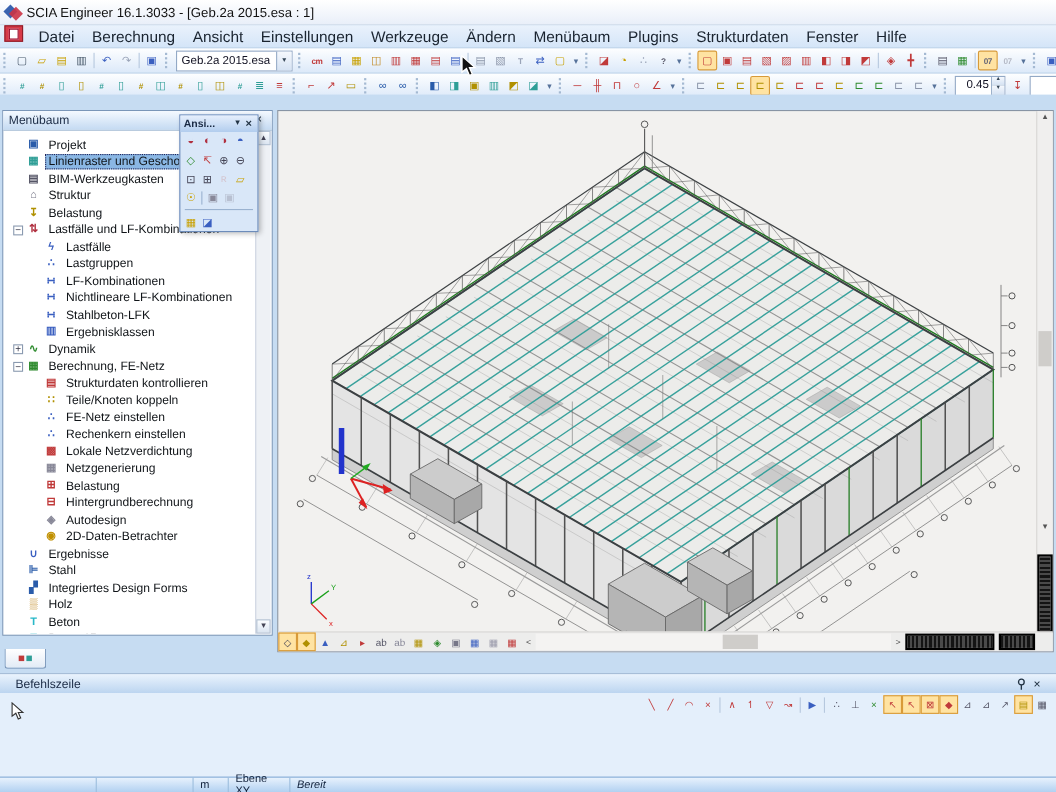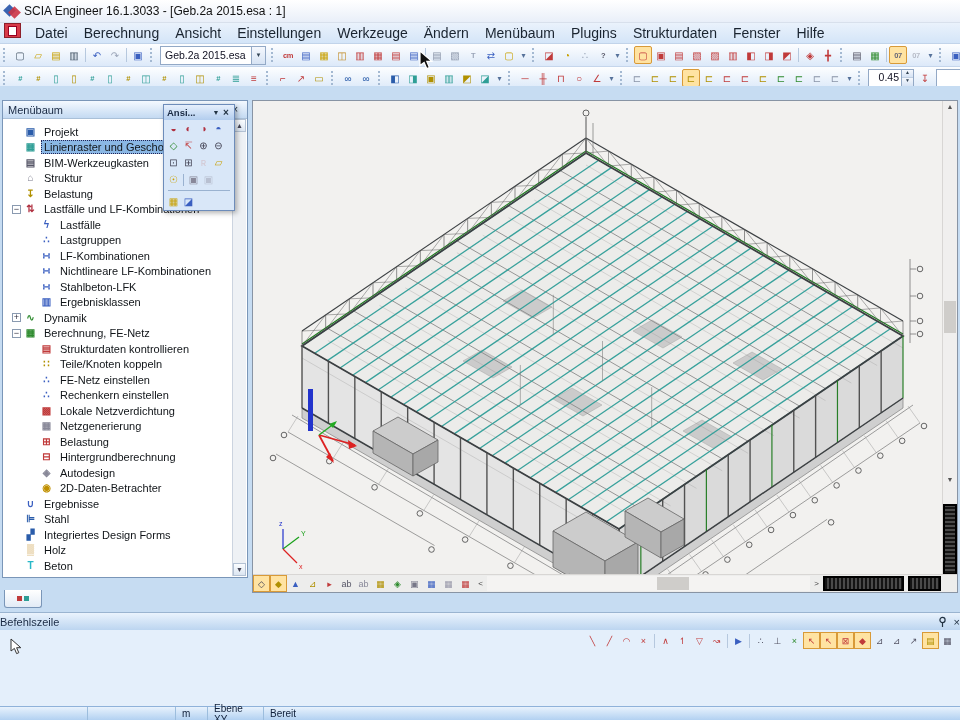--- a/index.html
+++ b/index.html
@@ -84,21 +84,21 @@
   .float-head .fh-btn{margin-left:auto;font-size:7px;color:#234;width:10px;text-align:center}
   .float-head .fh-x{font-size:10px;color:#234;width:10px;text-align:center;margin-left:0}
   .float-row{display:flex;padding:1px 2px;align-items:center}
   .fbtn{width:15px;height:15px;font-size:10px;display:flex;align-items:center;justify-content:center;flex:none}
   .fbtn.disabled{opacity:.4}
   .fsep{width:1px;height:12px;background:#9ab2d0;margin:0 2px}
   .fhr{height:1px;background:#9ab2d0;margin:2px 4px}
   
   .cmdpanel{position:absolute;top:612px;left:0;width:960px;height:94px;background:#e4effb;border-top:1px solid #9ab4d0;box-sizing:border-box}
   .cmd-head{height:17px;background:linear-gradient(#eaf3fd,#bcd5f0);display:flex;align-items:center;
-            font-size:11px;color:#1a2a44;padding:0 0}
+            font-size:11px;color:#1a2a44;padding:0 14px}
   .cmd-tools{margin-left:auto;display:flex;align-items:center;gap:6px}
   .cmd-body{position:relative;height:58px;background:linear-gradient(#dfeccf0,#eef5fd)}
   .snapbar{position:absolute;right:4px;top:2px;display:flex;align-items:center}
   .cmd-input{height:16px;margin:0 2px;background:#fff;border:1px solid #4d565f;font-size:11px;padding:0 4px;
              line-height:16px;color:#111}
   
   .statusbar{position:absolute;bottom:0;left:0;height:14px;width:960px;display:flex;font-size:10px;color:#10203a;
              background:linear-gradient(#e8f2fd,#b2d1f1);border-top:1px solid #8fb2da;box-sizing:border-box}
   .scell{border-right:1px solid #9cbddd;padding:0 6px;display:flex;align-items:center;box-sizing:border-box}
   .cursor-overlay{position:absolute;pointer-events:none}
@@ -815,18 +815,18 @@
         <span class="vbtn" style="color: rgb(85, 85, 102);">▦</span>
       </span>
   </div>
 </div>
 
 <div class="statusbar" id="statusbar">
     <div class="scell" style="width: 88px;"></div>
     <div class="scell" style="width: 88px;"></div>
     <div class="scell" style="width: 32px;">m</div>
     <div class="scell" style="width: 56px;">Ebene XY</div>
-    <div class="scell" style="flex: 1 1 0%; border-right: none;">Bereit</div>
+    <div class="scell" style="flex: 1 1 0%; border-right: none; font-style: italic;">Bereit</div>
   </div>
 
 <svg class="cursor-overlay" style="left:419px;top:50px;z-index:99" width="15" height="20" viewBox="0 0 15 20">
   <path d="M1,1 L1,15.5 L5.1,12.4 L7.7,18.6 L10.4,17.5 L7.8,11.4 L12.8,11.4 Z" fill="#111" stroke="#fff" stroke-width="1.2"></path>
 </svg>
 
 </body></html>

